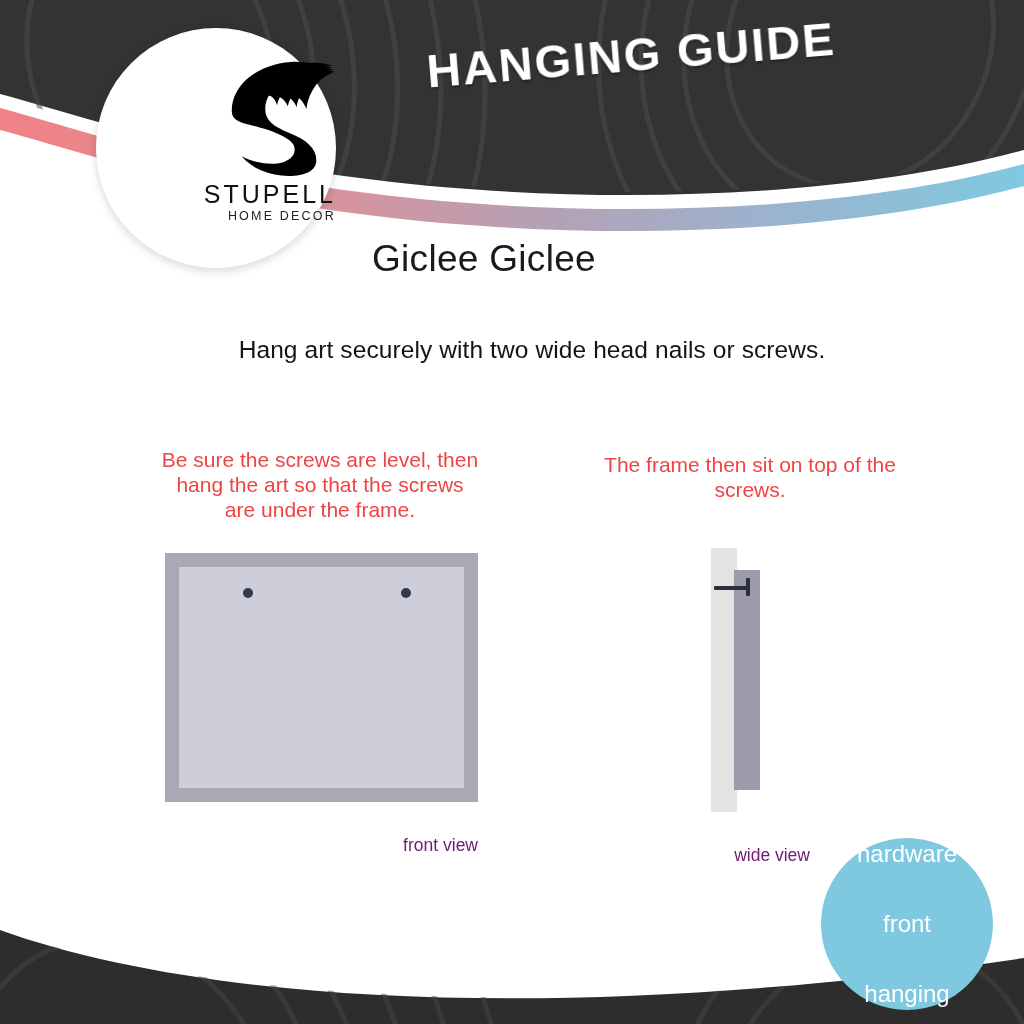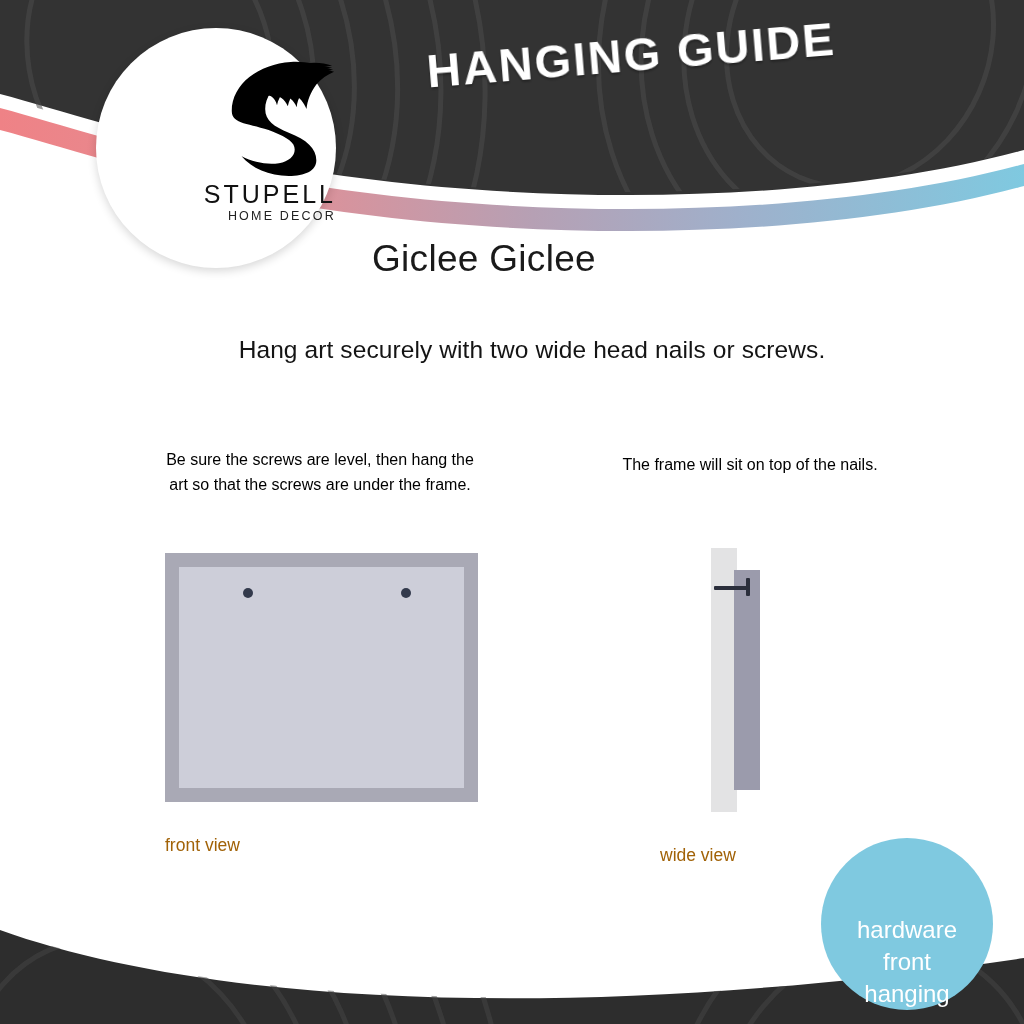--- a/index.html
+++ b/index.html
@@ -100,23 +100,23 @@
     font-size: 24.5px;
     color: #141414;
     font-weight: 400;
     letter-spacing: 0.1px;
     margin-left: 20px;
   }
 
   
   .caption {
     position: absolute;
-    font-size: 16px;
+    font-size: 21px;
     line-height: 25px;
-    color: #000000;
+    color: #ef4444;
     font-weight: 400;
   }
   .caption-left {
     left: 160px;
     top: 447px;
     width: 320px;
     text-align: center;
   }
   .caption-right {
     left: 600px;
@@ -187,40 +187,40 @@
     width: 4px;
     height: 18px;
     background: #2b2f3c;
     border-radius: 1px;
   }
 
   
   .view-label {
     position: absolute;
     font-size: 17.5px;
-    color: #a16207;
-    font-weight: 400;
-    text-align: left;
+    color: #701a75;
+    font-weight: 400;
+    text-align: right;
   }
   .view-label-front { left: 165px; top: 835px; width: 313px; }
   .view-label-side  { left: 660px; top: 845px; width: 150px; }
 
   
   .hw-badge {
     position: absolute;
     left: 821px;
     top: 838px;
     width: 172px;
     height: 172px;
     border-radius: 50%;
     background: #7fc9e0;
     display: flex;
     flex-direction: column;
     align-items: center;
-    justify-content: flex-end;
+    justify-content: space-between;
     color: #ffffff;
     font-size: 24px;
     line-height: 32px;
     font-weight: 400;
   }
   .hw-badge span { display: block; }
 </style>
 </head>
 <body>
 
@@ -295,21 +295,21 @@
   </div>
 
   <div class="header-title">HANGING GUIDE</div>
 
   <div class="product-title">Giclee Giclee</div>
 
   <div class="main-instruction">Hang art securely with two wide head nails or screws.</div>
 
   <div class="caption caption-left">Be sure the screws are level, then hang the art so that the screws are under the frame.</div>
 
-  <div class="caption caption-right">The frame will sit on top of the nails.</div>
+  <div class="caption caption-right">The frame then sit on top of the screws.</div>
 
   <div class="front-frame">
     <div class="front-frame-inner">
       <div class="screw-dot screw-dot-left"></div>
       <div class="screw-dot screw-dot-right"></div>
     </div>
   </div>
   <div class="view-label view-label-front">front view</div>
 
   <div class="side-wall"></div>

